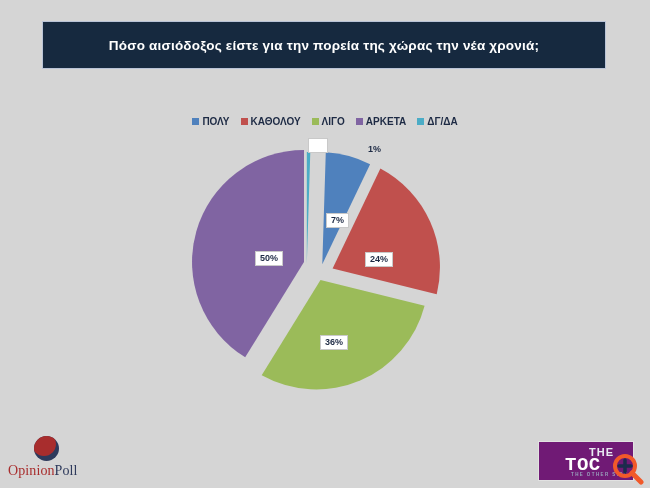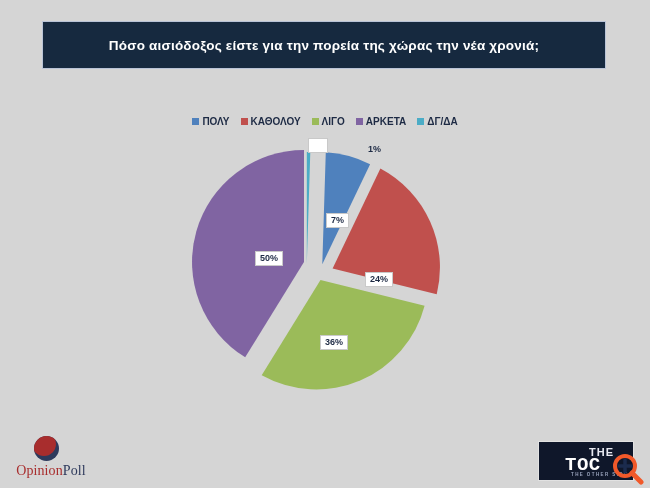--- a/index.html
+++ b/index.html
@@ -130,36 +130,36 @@
     width: 24px;
     height: 24px;
     border-radius: 50%;
     background: #a82d2d;
   }
   .op-word {
     position: absolute;
     left: 0;
     top: 27px;
     width: 86px;
-    text-align: center;
+    text-align: left;
     font-family: "Liberation Serif", serif;
     font-size: 14px;
     letter-spacing: .1px;
   }
   .op-word .a { color: #a82d2d; }
   .op-word .b { color: #2e3a5c; }
 
   
   .toc-logo {
     position: absolute;
     left: 538px;
     top: 441px;
     width: 96px;
     height: 40px;
-    background: #0f172a;
+    background: #701a75;
     border: 1px solid #e2e2e2;
     box-sizing: border-box;
   }
   .toc-the {
     position: absolute;
     left: 50px;
     top: 4px;
     font-size: 11px;
     font-weight: bold;
     color: #e8eaf2;
@@ -237,21 +237,21 @@
 
       <path fill="#8064a2" transform="translate(-16.0,-3.0)" d="M 145 133 L 86.2 228.3 A 112 112 0 0 1 145.0 21.0 Z"></path>
     </svg>
 
     <div class="dlabel blank" style="left:133px; top:6px;"></div>
 
     <div class="dlabel plain" style="left:189px; top:11px;">1%</div>
 
     <div class="dlabel" style="left:151px; top:81px;">7%</div>
 
-    <div class="dlabel" style="left:190px; top:120px;margin-top:20px;">24%</div>
+    <div class="dlabel" style="left:190px; top:120px;">24%</div>
 
     <div class="dlabel" style="left:145px; top:203px;">36%</div>
 
     <div class="dlabel" style="left:80px; top:119px;">50%</div>
   </div>
 
   <div class="op-logo">
     <div class="op-mark"></div>
     <div class="op-word">
       <span class="a">Opinion</span><span class="b">Poll</span>

